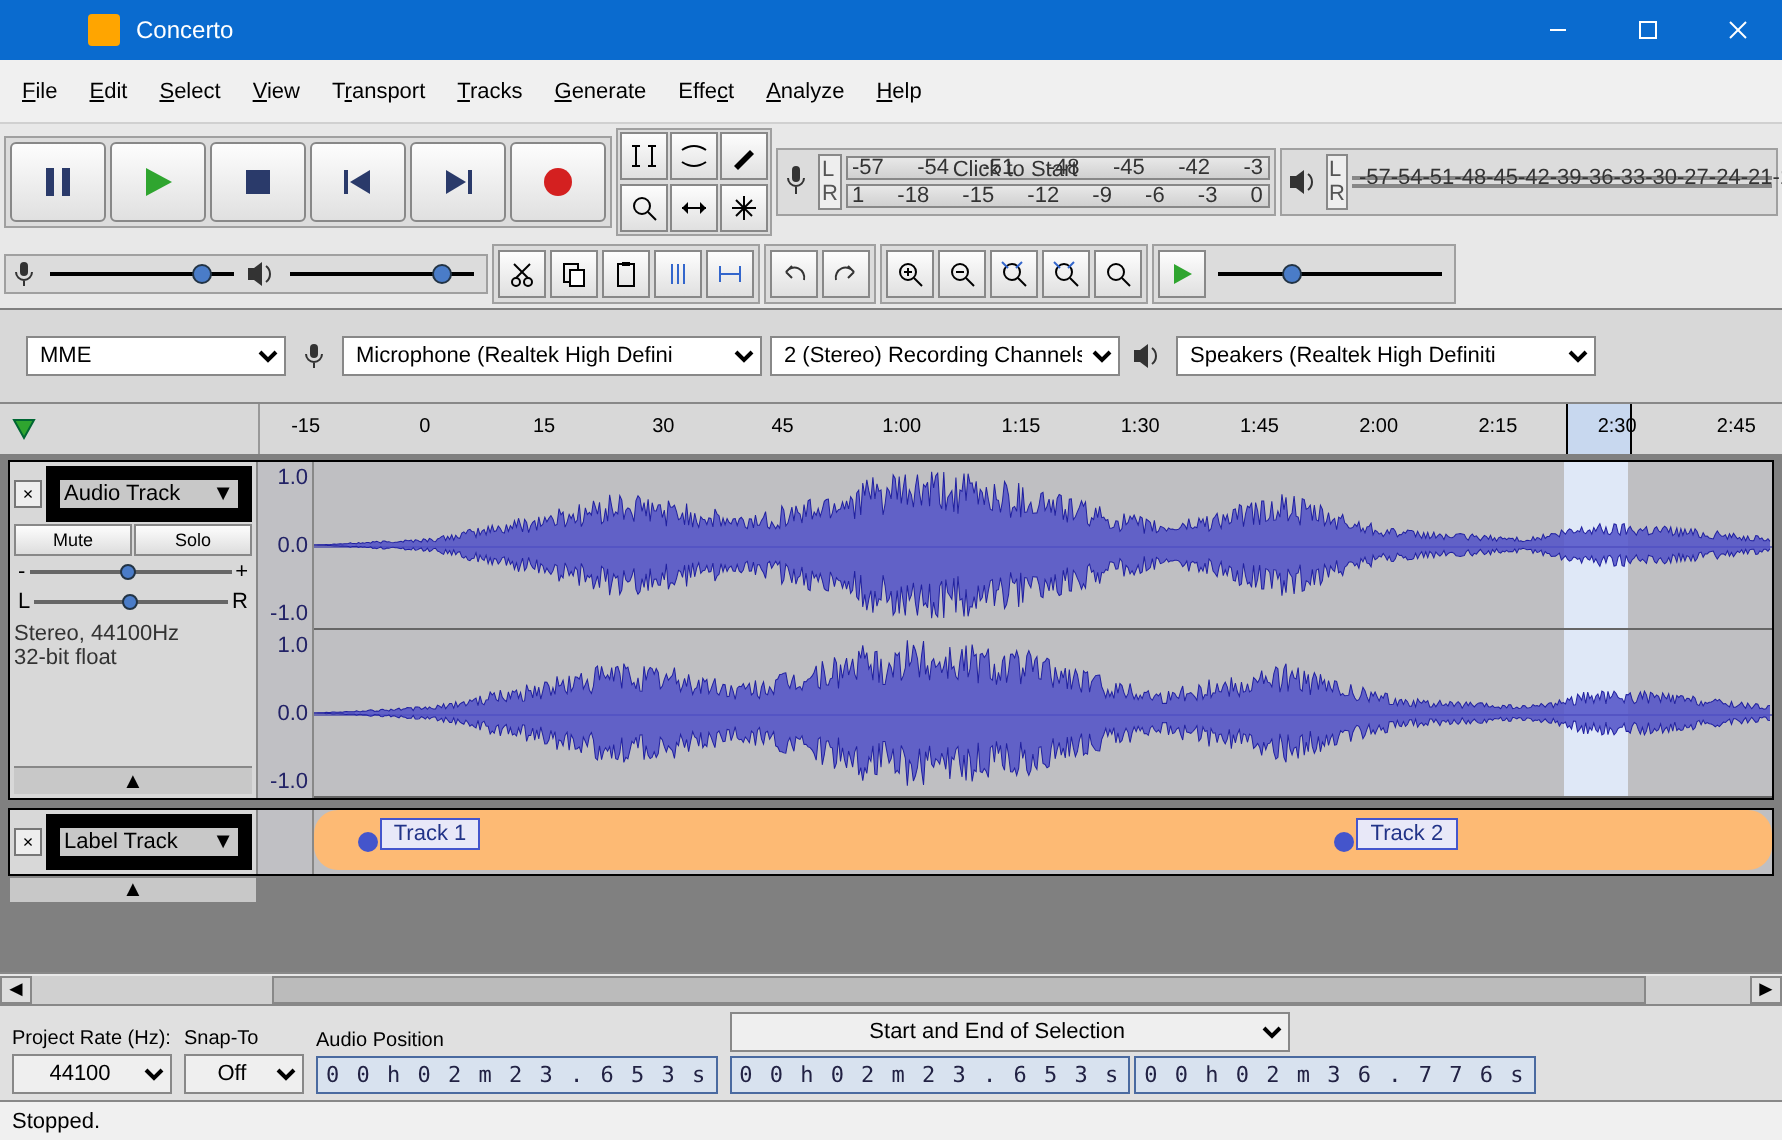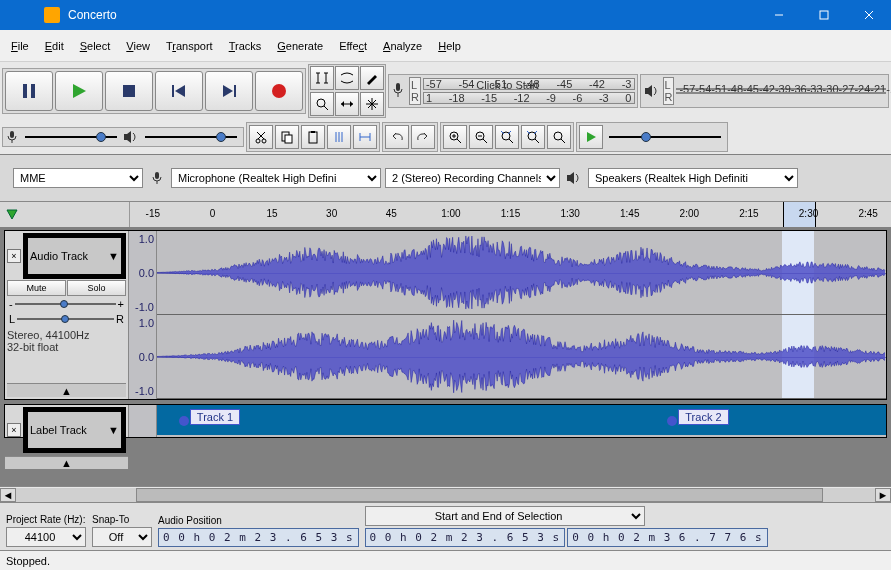--- a/index.html
+++ b/index.html
@@ -45,38 +45,38 @@
 .ruler { flex: 1; position: relative; background: #d8d8d8; }
 .ruler .tick { position: absolute; top: 6px; font-size: 10px; color: #000; transform: translateX(-50%); }
 .ruler .sel { position:absolute; top:0; bottom:0; background:#c8d8ef; border-left:1px solid #000; border-right:1px solid #000;}
 
 
 .tracks { flex: 1; background: #808080; overflow: hidden; position: relative; display: flex; flex-direction: column; }
 .track { display: flex; border: 1px solid #000; margin: 2px 4px; background: #bfbfc2; }
 .track .head { width: 124px; background: #d8d8d8; border-right: 1px solid #888; padding: 2px; font-size: 10px; display:flex; flex-direction:column; gap:1px;}
 .head-top { display:flex; align-items:center; gap:2px;}
 .head-top .xbtn { width:14px;height:14px;border:1px solid #777;background:#eee;display:flex;align-items:center;justify-content:center;font-size:9px;}
-.head-top .trackname { flex:1; background:#c8c8c8; border:5px solid #000000; padding:12px 2px; display:flex; justify-content:space-between;}
+.head-top .trackname { flex:1; background:#c8c8c8; border:7px solid #000000; padding:1px 2px; display:flex; justify-content:space-between;}
 .mutesolo { display:flex; gap:1px;}
 .mutesolo button { flex:1; font-size:9px; border:1px solid #888; background:linear-gradient(#fdfdfd,#ddd); height:16px;}
 .trackslider { display:flex; align-items:center; gap:2px; font-size:9px; padding:1px 2px;}
 .trackslider .tr { flex:1; height:2px; background:#666; position:relative;}
 .trackslider .th { position:absolute; width:8px;height:8px;background:#4a7cc8;border:1px solid #234;border-radius:50%;top:-3px;}
 .collapse-bar { height:14px; background:#c8c8c8; border-top:1px solid #888; display:flex; align-items:center; justify-content:center;}
 
 .clipcol { width:28px; background:#c0c0c4; border-right:1px solid #888; display:flex; flex-direction:column;}
 .clipcol .scale { flex:1; display:flex; flex-direction:column; justify-content:space-between; align-items:flex-end; padding:2px 2px; font-size:9px; color:#226;}
 
 .wavecol { flex:1; background:#bfbfc2; position:relative;}
 .channel { height: 84px; border-bottom: 1px solid #666; position:relative; background:#bfbfc2; overflow:hidden;}
 .channel .mid { position:absolute; left:0; right:0; top:50%; height:1px; background:#6a6ab0;}
 .channel .sel { position:absolute; top:0; bottom:0; background:#dfe8f7;}
 .channel svg { position:absolute; inset:0; width:100%; height:100%;}
 
-.labelrow .wavecol { background:#0369a1; height:30px;}
+.labelrow .wavecol { background:#fdba74; height:30px;border-radius:12px;}
 .label-marker { position:absolute; top:3px; display:flex; align-items:center;}
 .label-marker .dot { width:10px;height:10px;background:#4455cc;border-radius:50%; margin-top:8px;}
 .label-marker .box { border:1px solid #4455cc; background:#e8e8f8; padding:1px 6px; color:#223388; font-size:11px; margin-left:1px;}
 
 
 .hscroll { height:16px; background:#e8e8e8; border-top:1px solid #888; display:flex; align-items:center;}
 .hscroll .arrow { width:16px; height:14px; border:1px solid #888; background:#ddd; display:flex;align-items:center;justify-content:center;}
 .hscroll .trackbar { flex:1; height:14px; background:#d0d0d0; position:relative;}
 .hscroll .thumb { position:absolute; left:14%; width:80%; top:0; bottom:0; background:#bbb; border:1px solid #888;}
 

